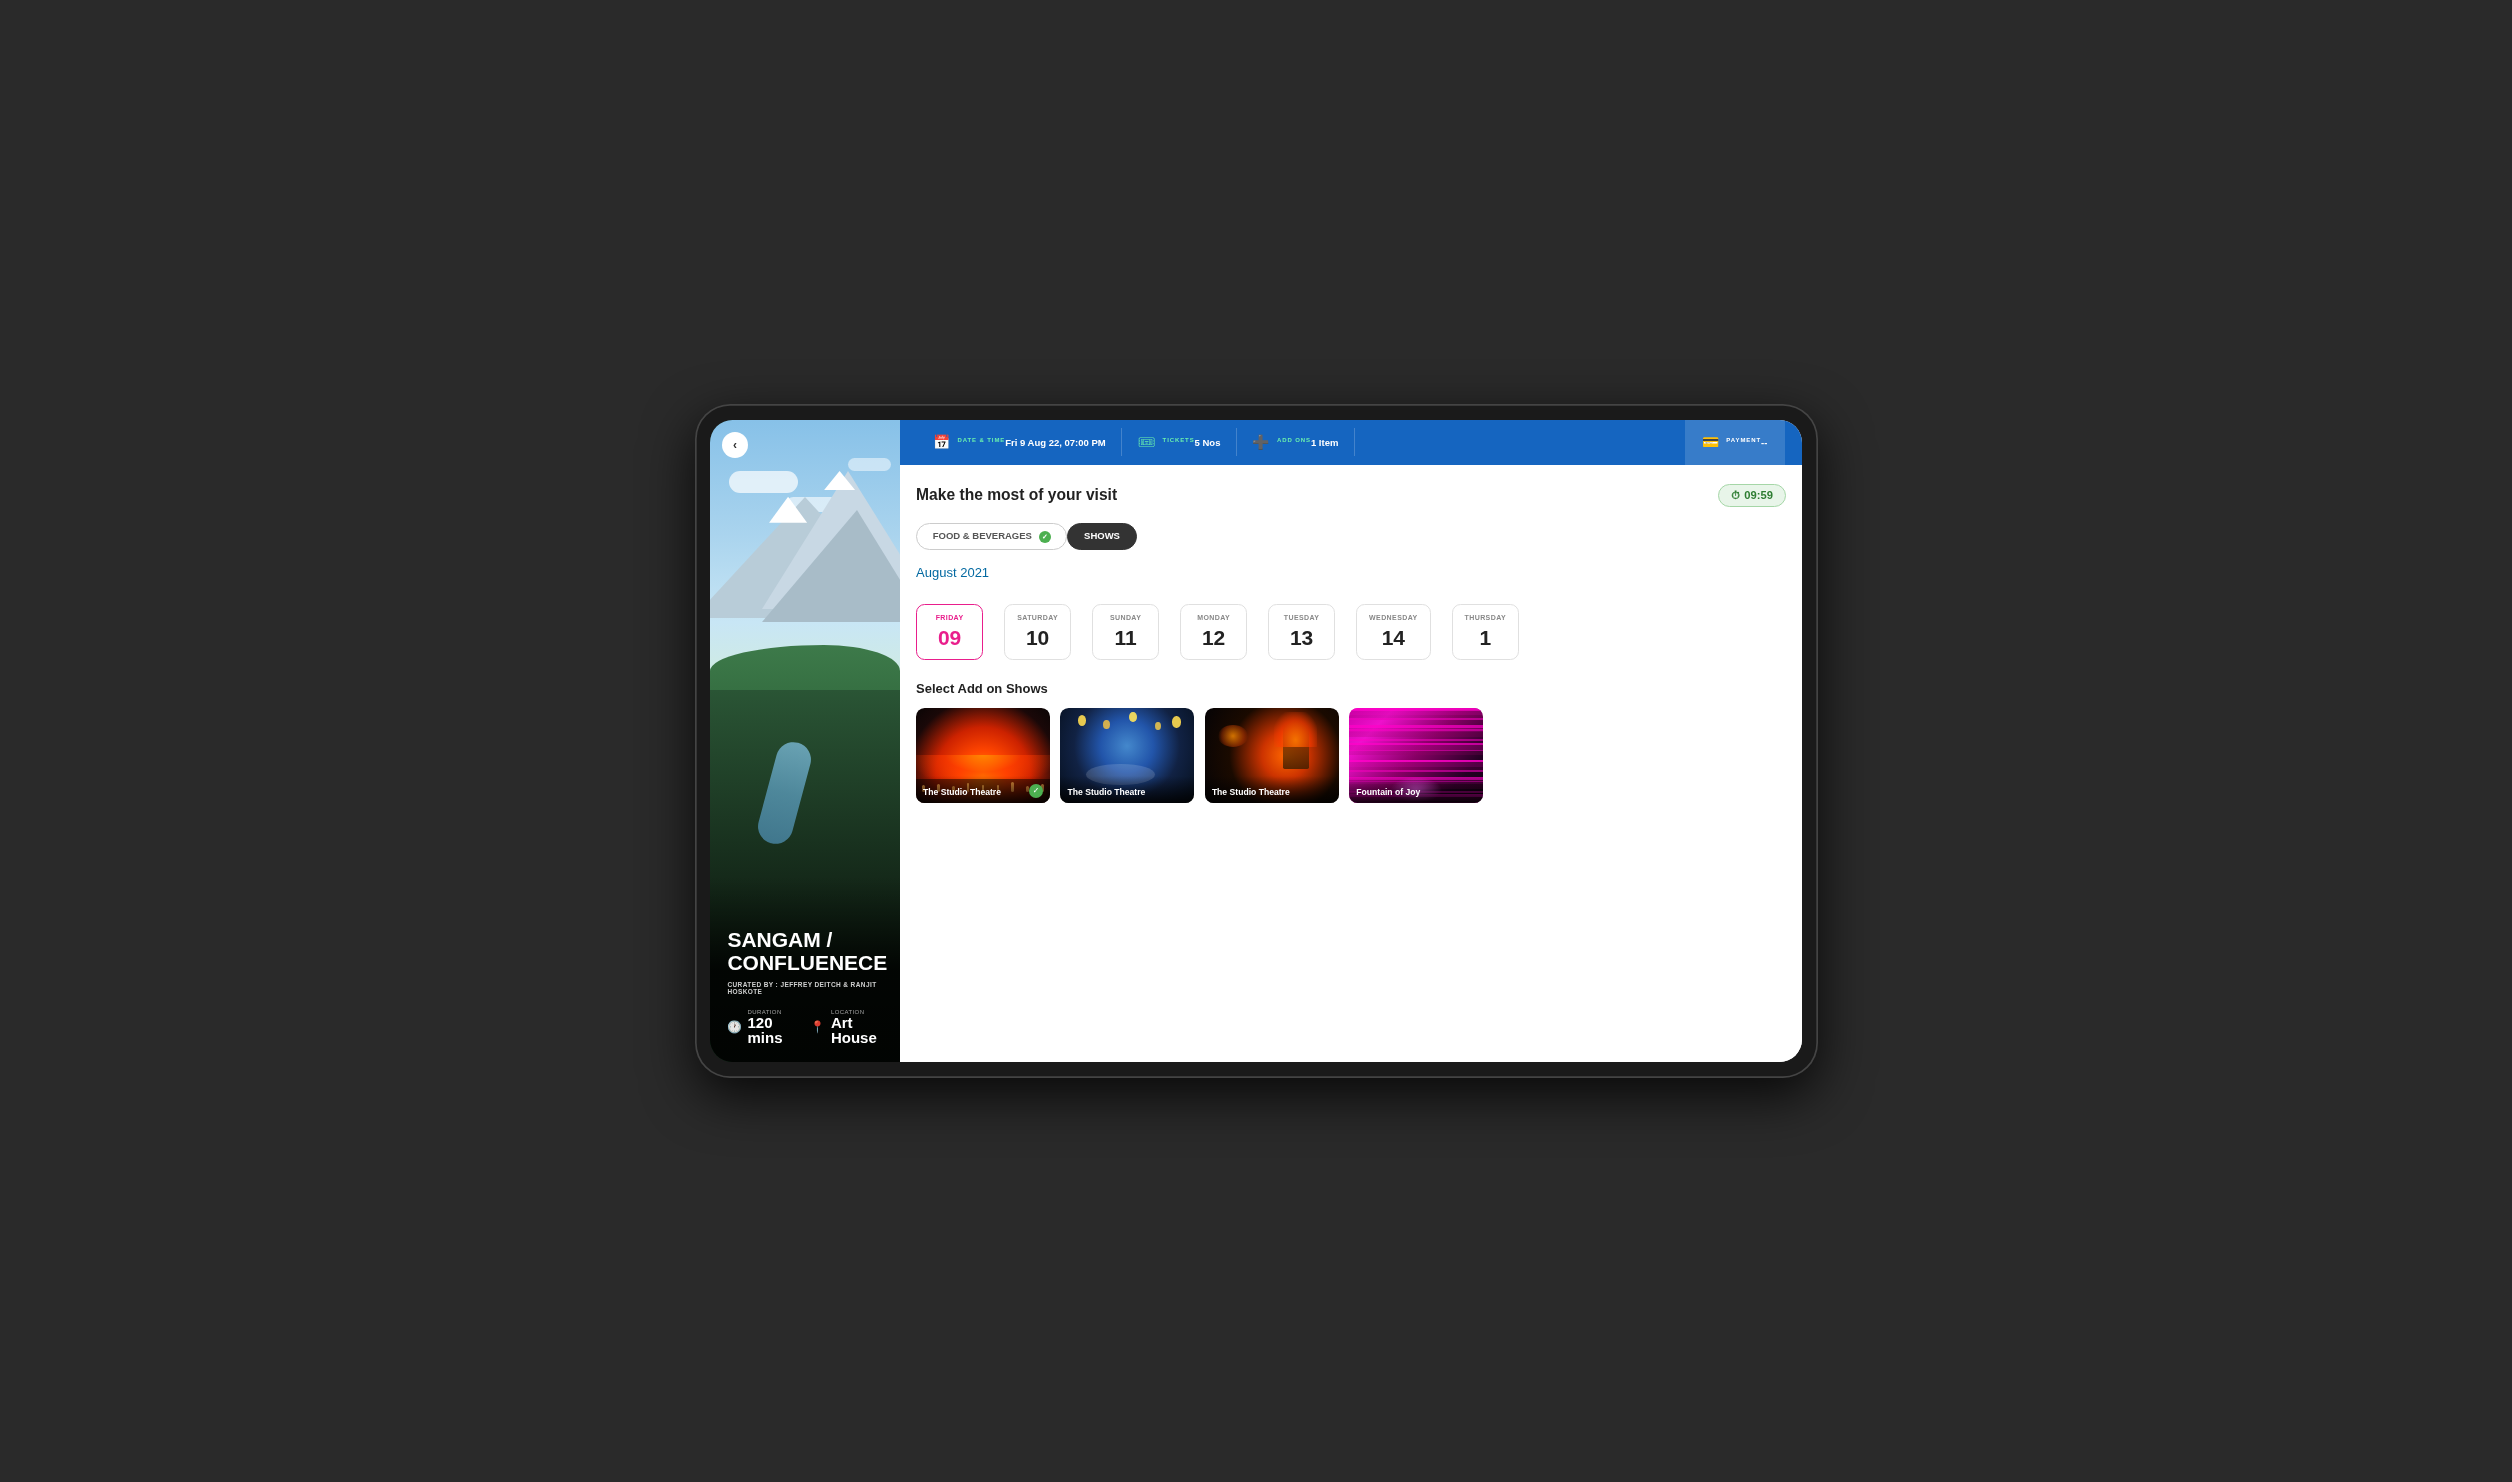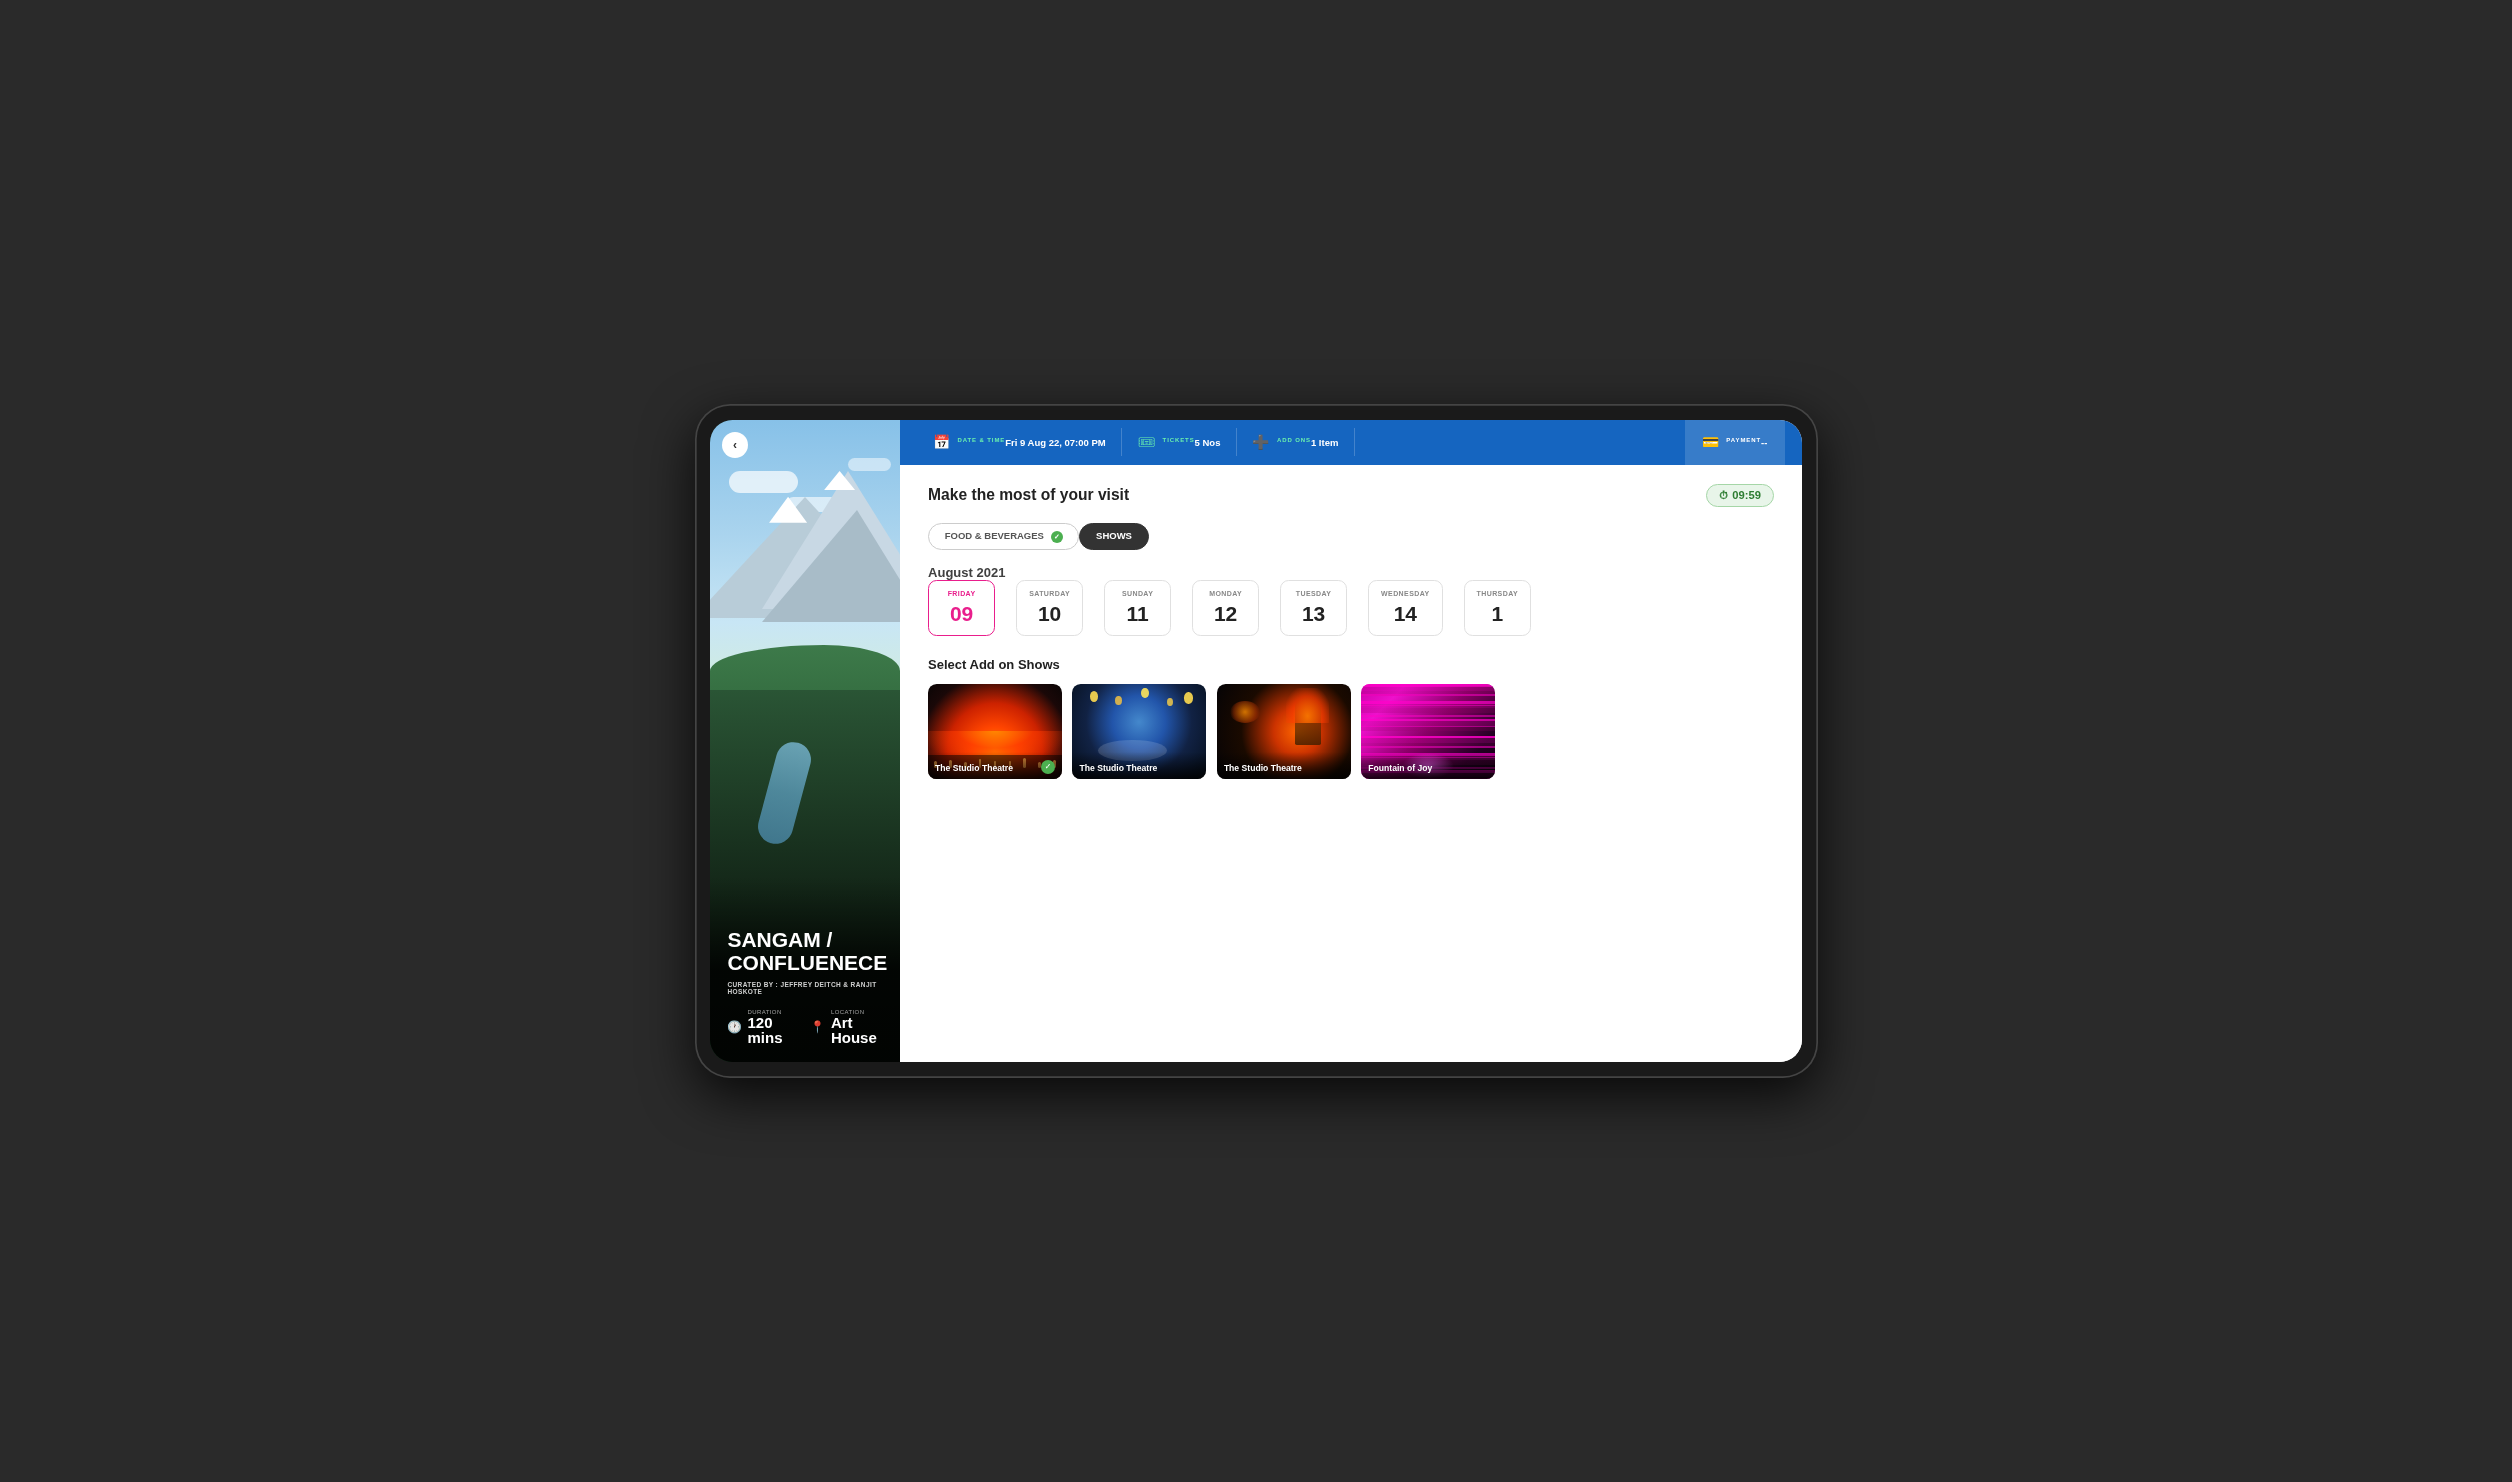--- a/index.html
+++ b/index.html
@@ -297,21 +297,21 @@
       background: rgba(255,255,255,0.15);
       padding: 0 17.3px;
       display: flex;
       align-items: center;
       gap: 7px;
     }
 
     
     .main-content {
       flex: 1;
-      padding: 19px 28px;
+      padding: 19px 16px;
       overflow-y: auto;
       background: white;
     }
 
     .main-header {
       display: flex;
       justify-content: space-between;
       align-items: center;
       margin-bottom: 15.6px;
     }
@@ -372,23 +372,23 @@
 
     .tab-btn.active {
       background: #333;
       color: white;
       border-color: #333;
     }
 
     
     .section-title {
       font-size: 13px;
-      font-weight: 700;
-      color: #404040;
-      margin-bottom: 0;
+      font-weight: 400;
+      color: #0369a1;
+      margin-bottom: 24px;
     }
 
     .calendar-row {
       display: flex;
       gap: 21px;
       margin-bottom: 21px;
     }
 
     .day-card {
       border: 0.9px solid #e0e0e0;

